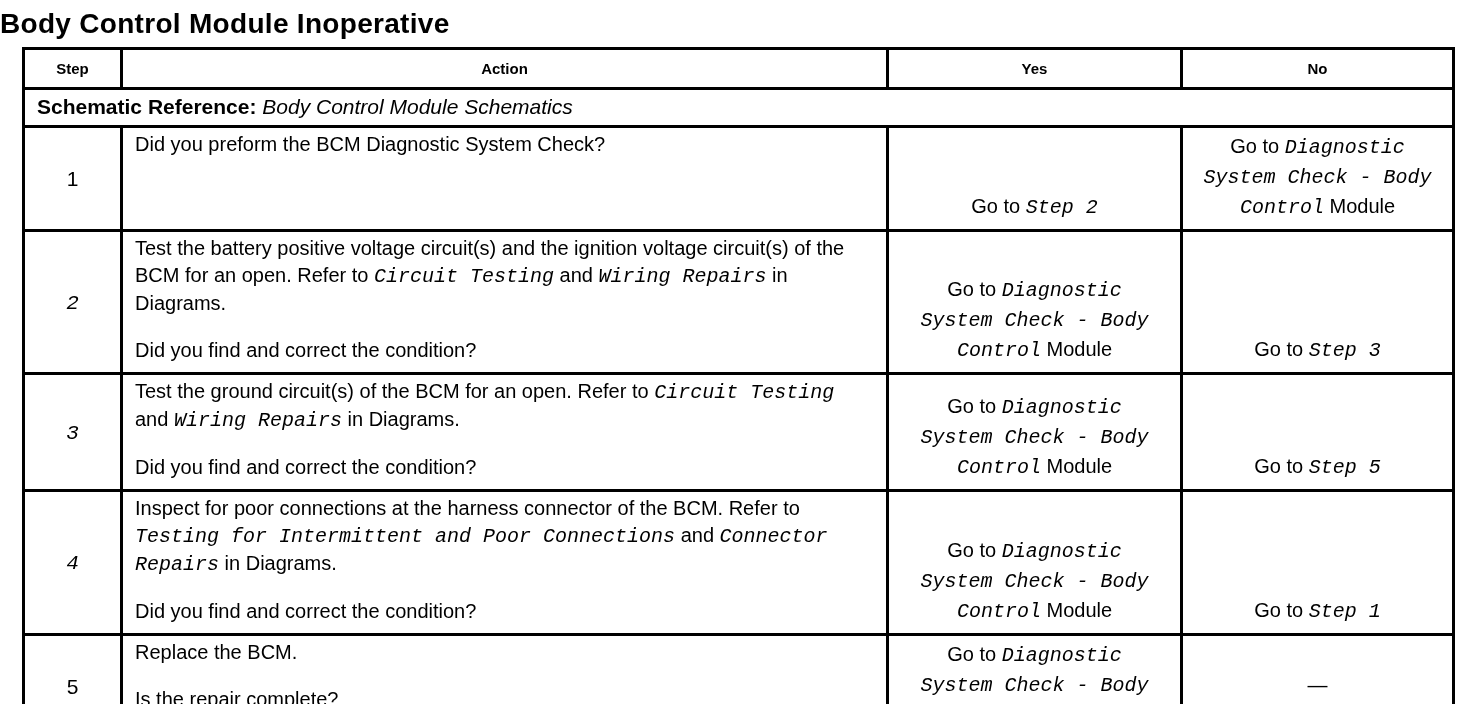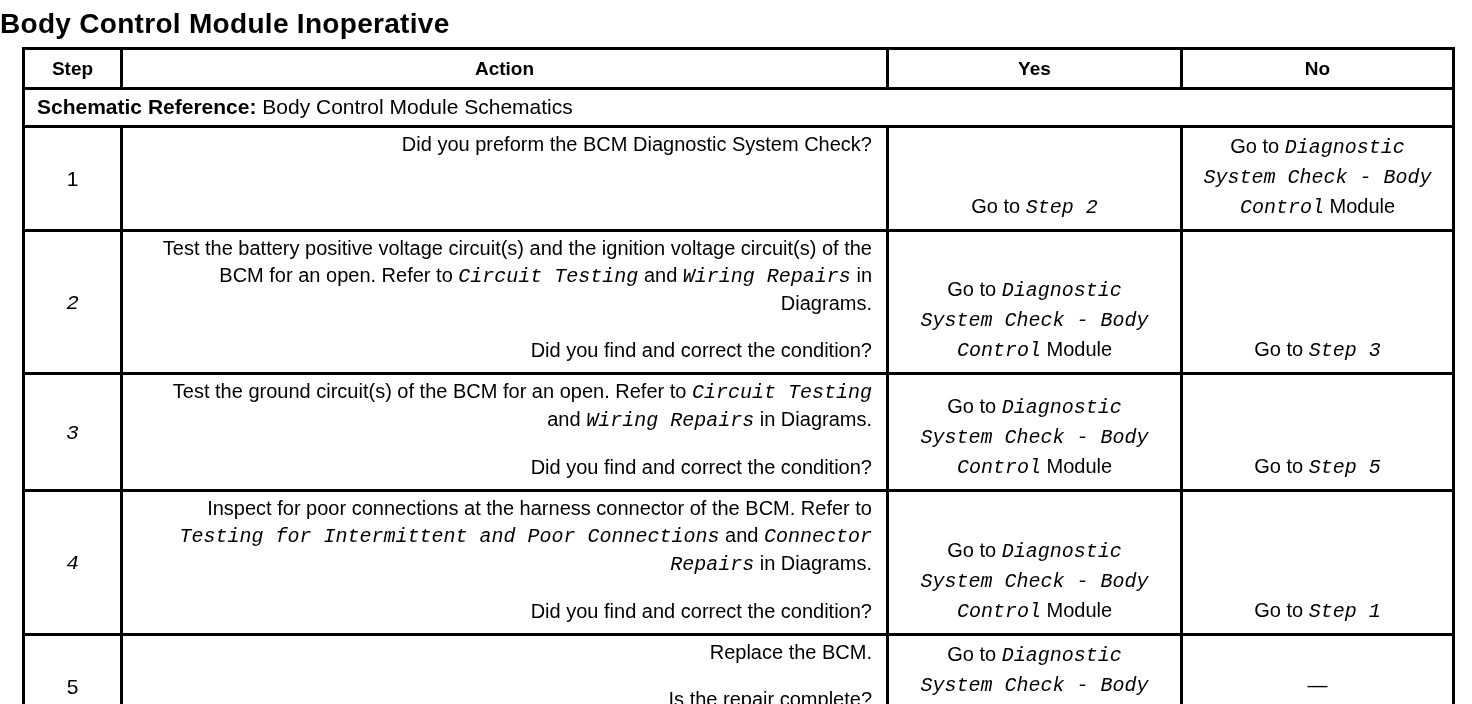--- a/index.html
+++ b/index.html
@@ -26,44 +26,44 @@
     table-layout: fixed;
     width: 1430px;
     margin: 7px 0 0 22px;
   }
   table.diag th,
   table.diag td {
     border: 3px solid #000000;
     overflow: hidden;
   }
   th.hdr {
-    font-size: 19px;
+    font-size: 15px;
     font-weight: bold;
     text-align: center;
     vertical-align: middle;
     height: 33px;
     padding: 2px 4px;
   }
   tr.schematic-row td {
     font-size: 21px;
     padding: 3px 12px 5px 12px;
     height: 27px;
     vertical-align: middle;
   }
   .schematic-label { font-weight: bold; }
-  .schematic-value { }
+  .schematic-value { font-style: italic; }
   td.step-cell {
     text-align: center;
     vertical-align: middle;
     font-size: 21px;
     padding: 2px;
   }
   td.action-cell {
     vertical-align: top;
-    text-align: right;
+    text-align: left;
     font-size: 20px;
     line-height: 27px;
     padding: 3px 14px 8px 12px;
   }
   td.action-cell .para + .para { margin-top: 20px; }
   td.yn-cell {
     text-align: center;
     vertical-align: bottom;
     font-size: 20px;
     line-height: 28px;

